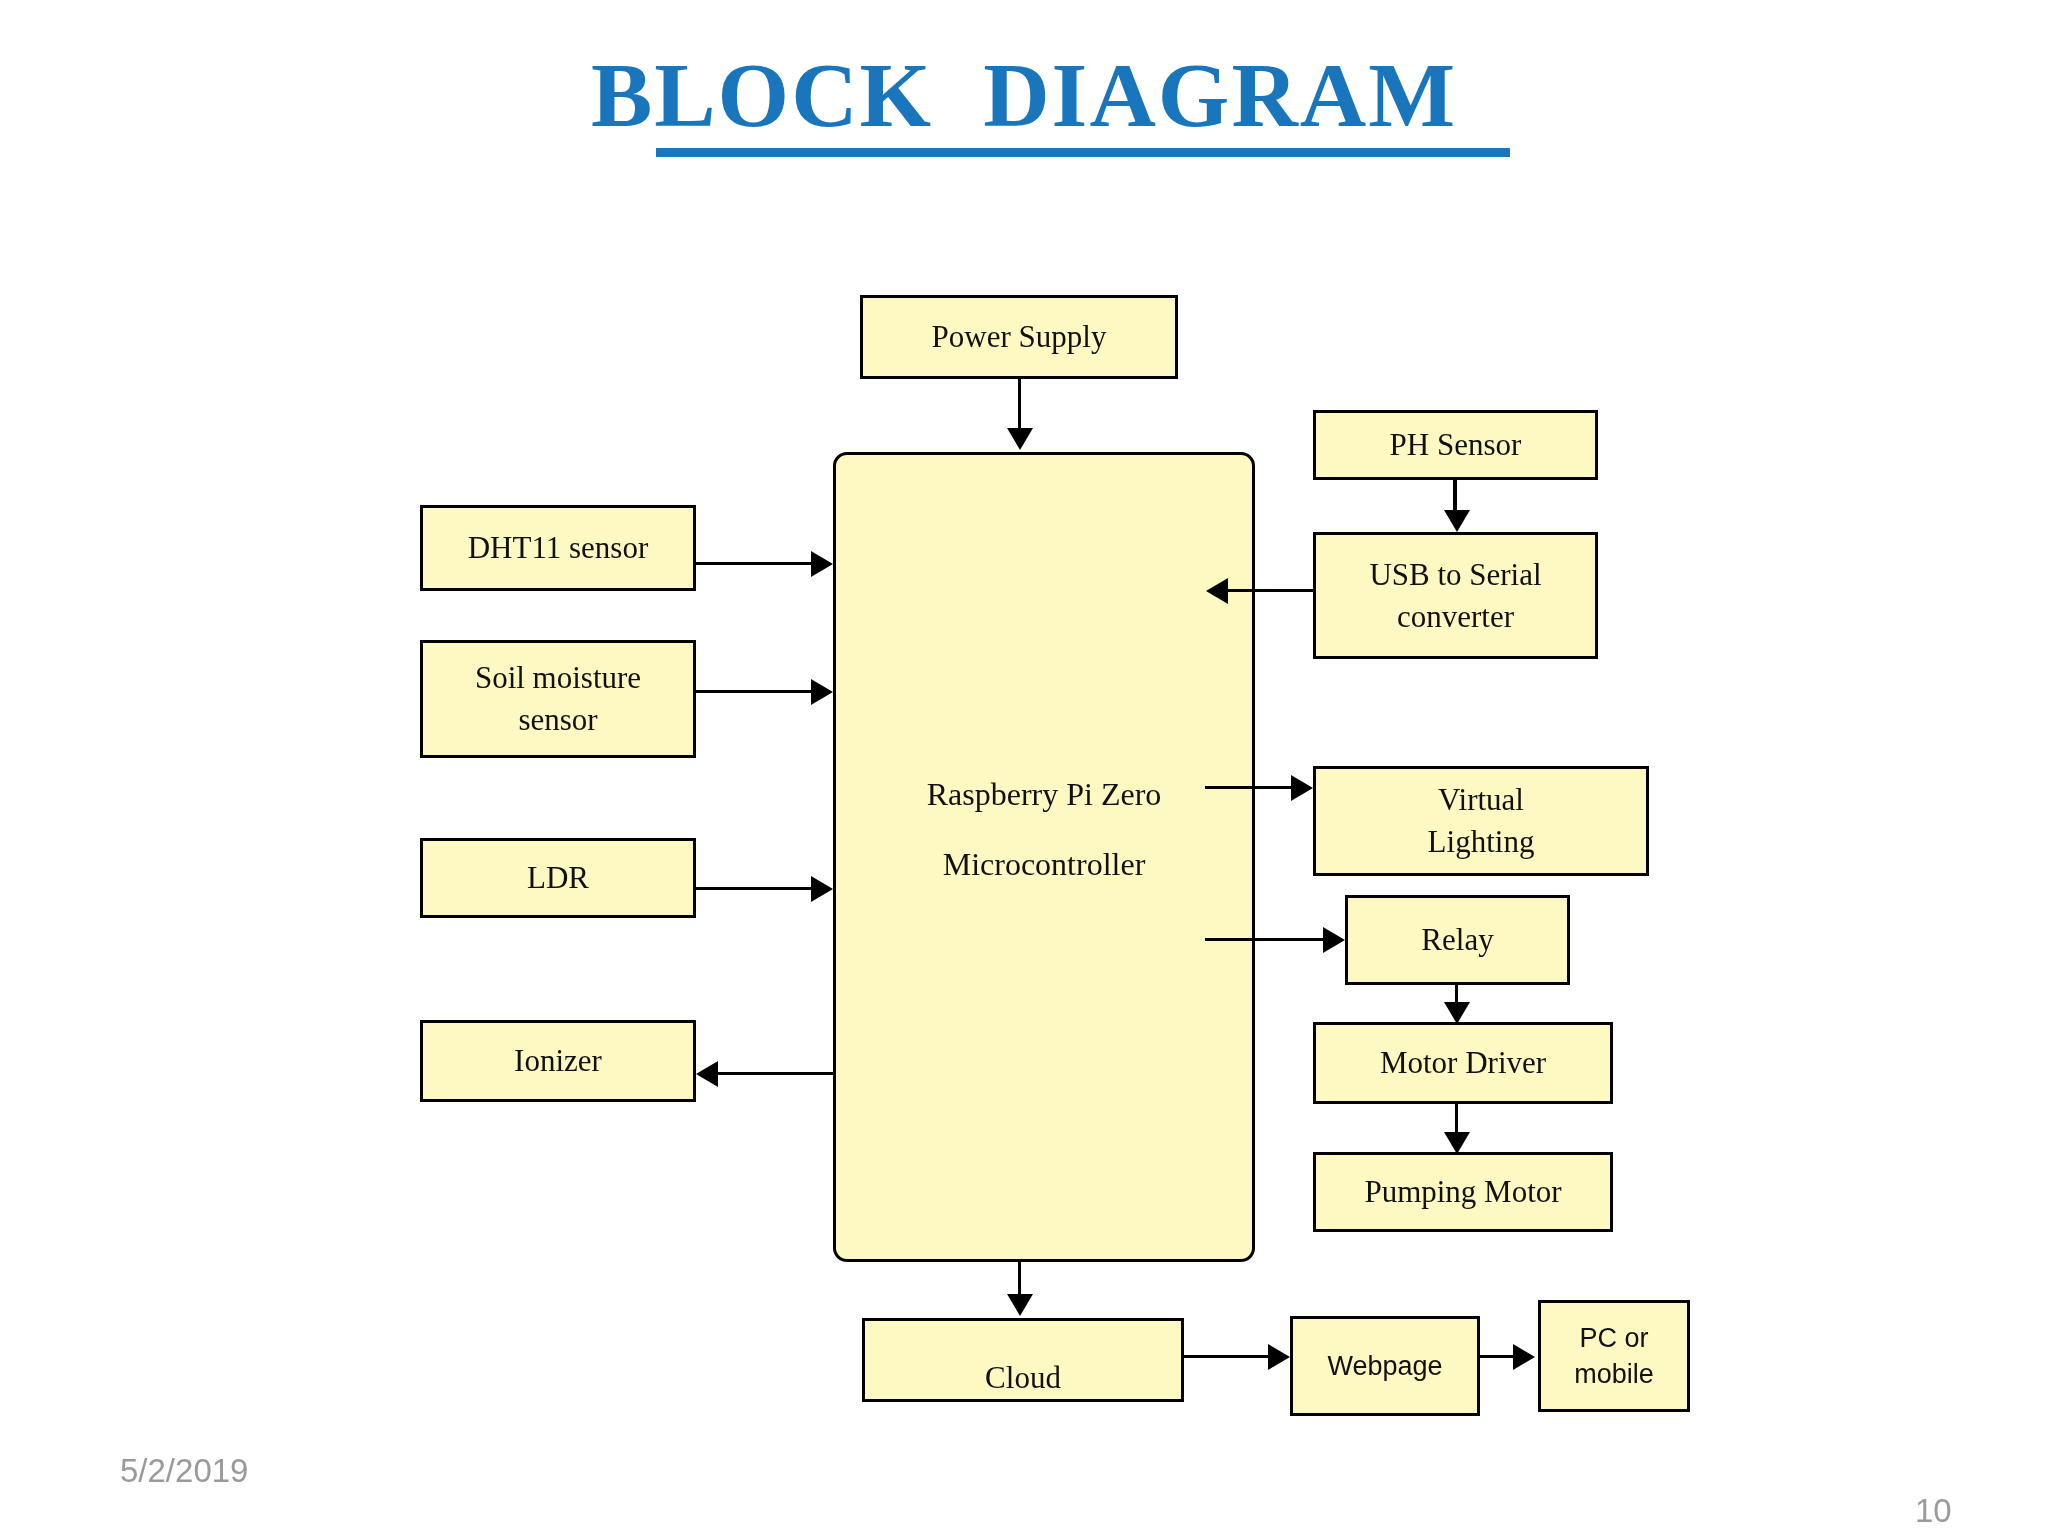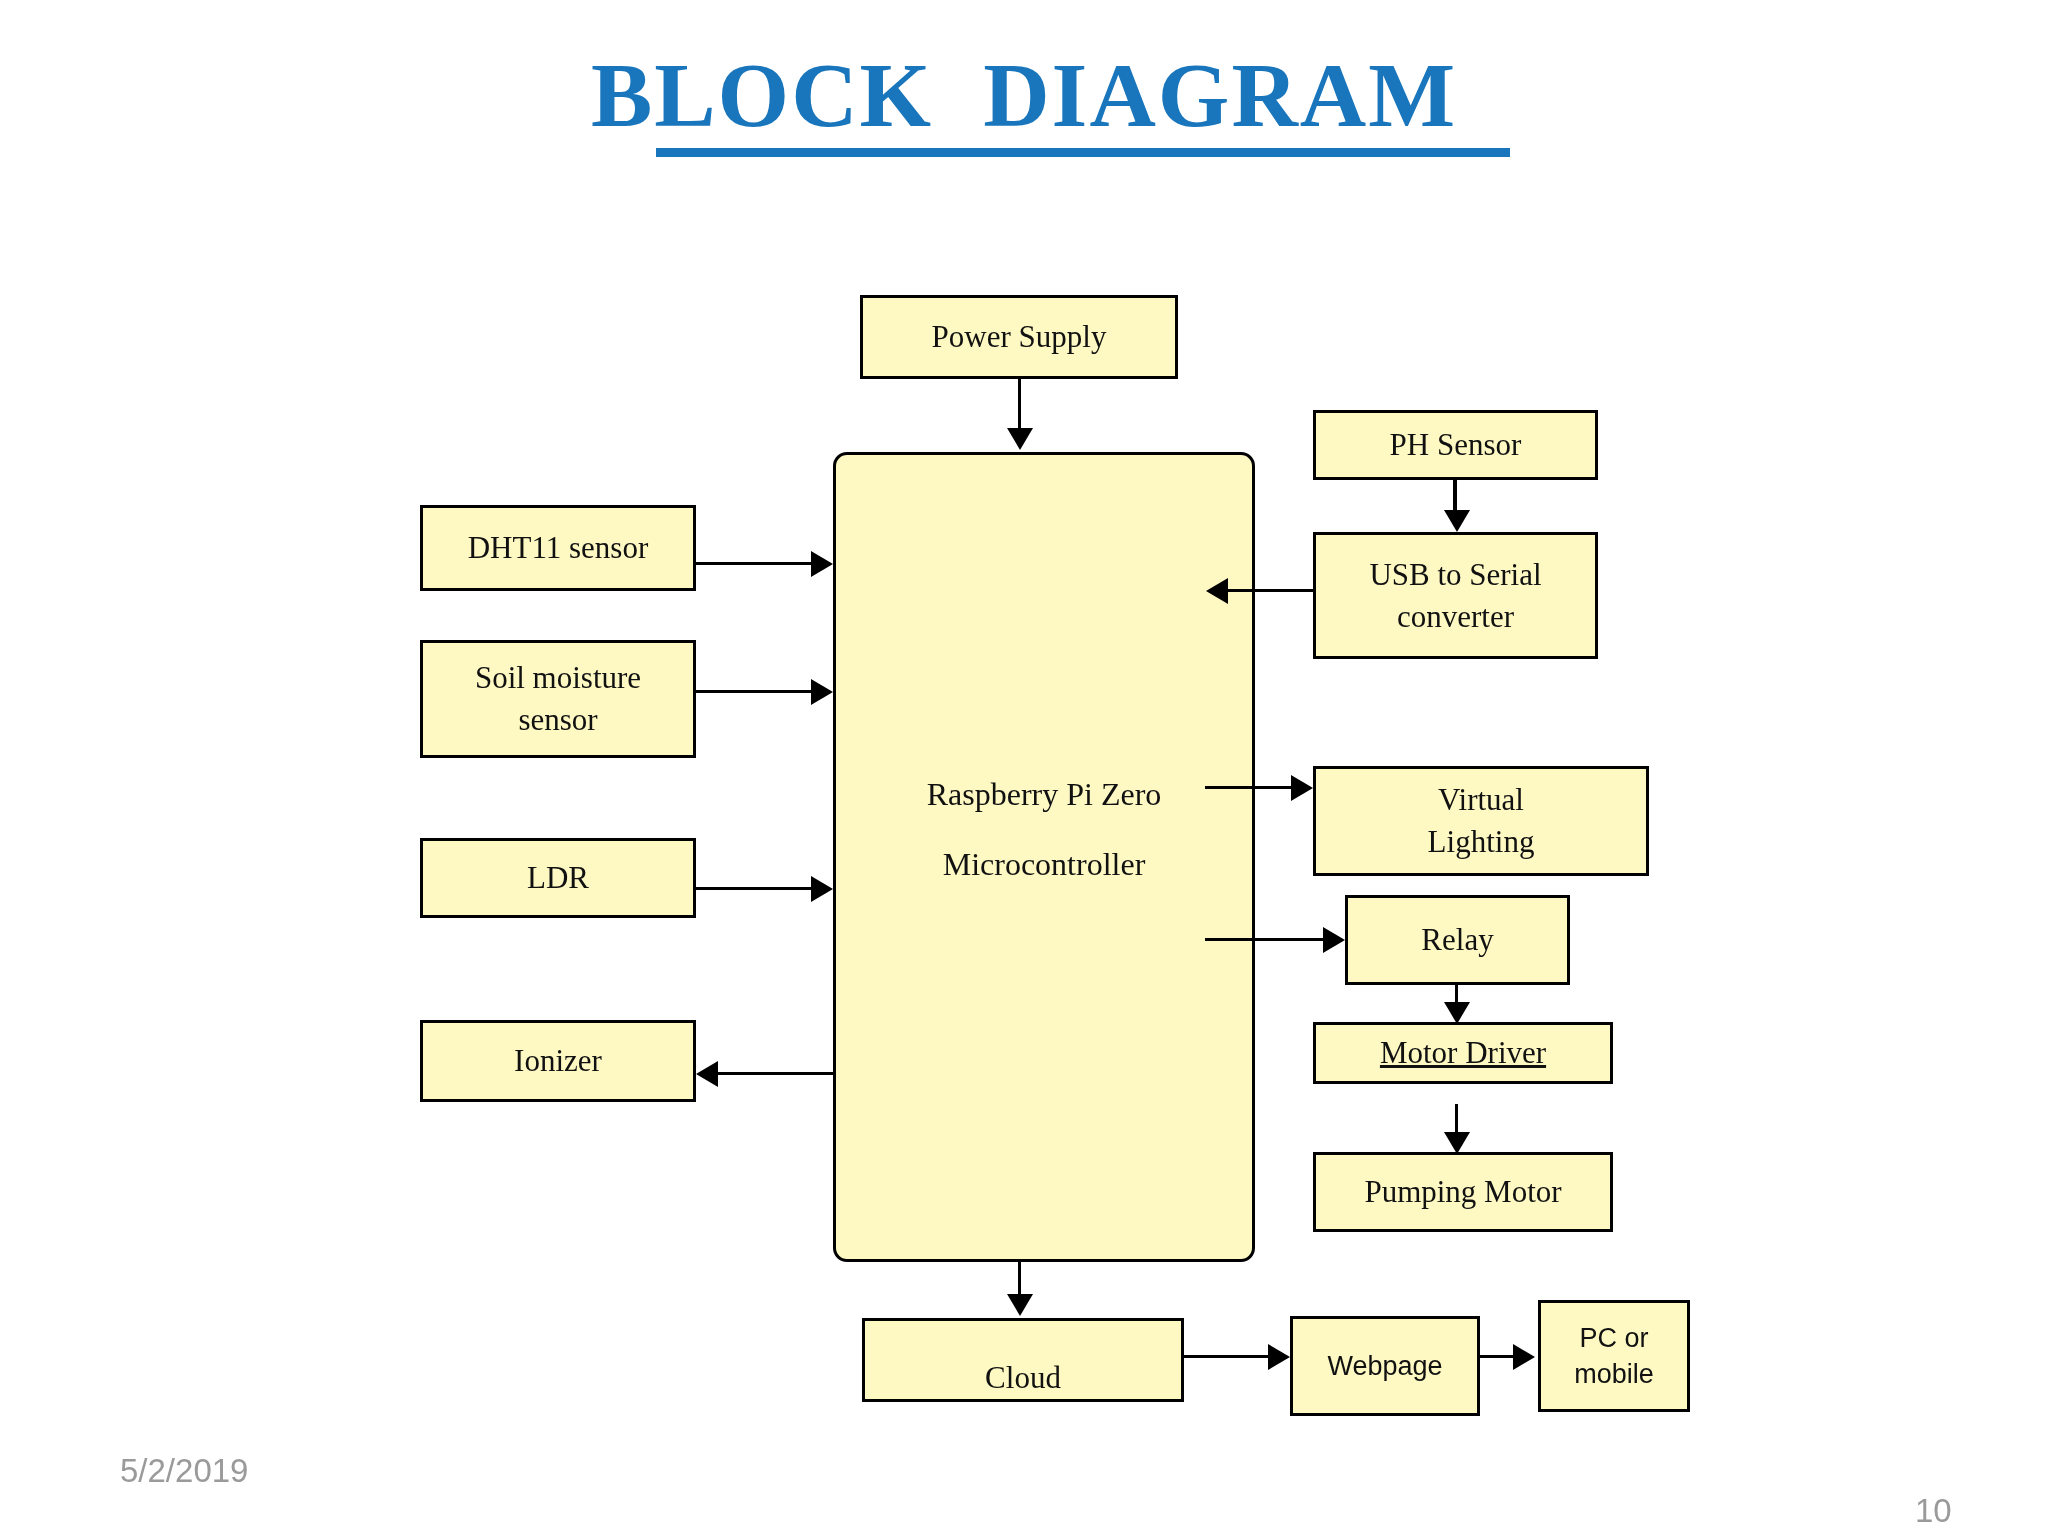--- a/index.html
+++ b/index.html
@@ -185,21 +185,21 @@
 
   <div class="box" style="left:1345px; top:895px; width:225px; height:90px;">
     <span class="label">Relay</span>
   </div>
   <div class="hline" style="left:1205px; top:938px; width:118px;"></div>
   <div class="arrow-r" style="left:1323px; top:927px;"></div>
 
   <div class="vline" style="left:1455px; top:985px; height:22px;"></div>
   <div class="arrow-d" style="left:1444px; top:1002px;"></div>
 
-  <div class="box" style="left:1313px; top:1022px; width:300px; height:62px;text-decoration:underline;">
+  <div class="box" style="left:1313px; top:1022px; width:300px; height:82px;">
     <span class="label">Motor Driver</span>
   </div>
   <div class="vline" style="left:1455px; top:1104px; height:36px;"></div>
   <div class="arrow-d" style="left:1444px; top:1132px;"></div>
 
   <div class="box" style="left:1313px; top:1152px; width:300px; height:80px;">
     <span class="label">Pumping Motor</span>
   </div>
 
   <div class="vline" style="left:1018px; top:1262px; height:38px;"></div>

